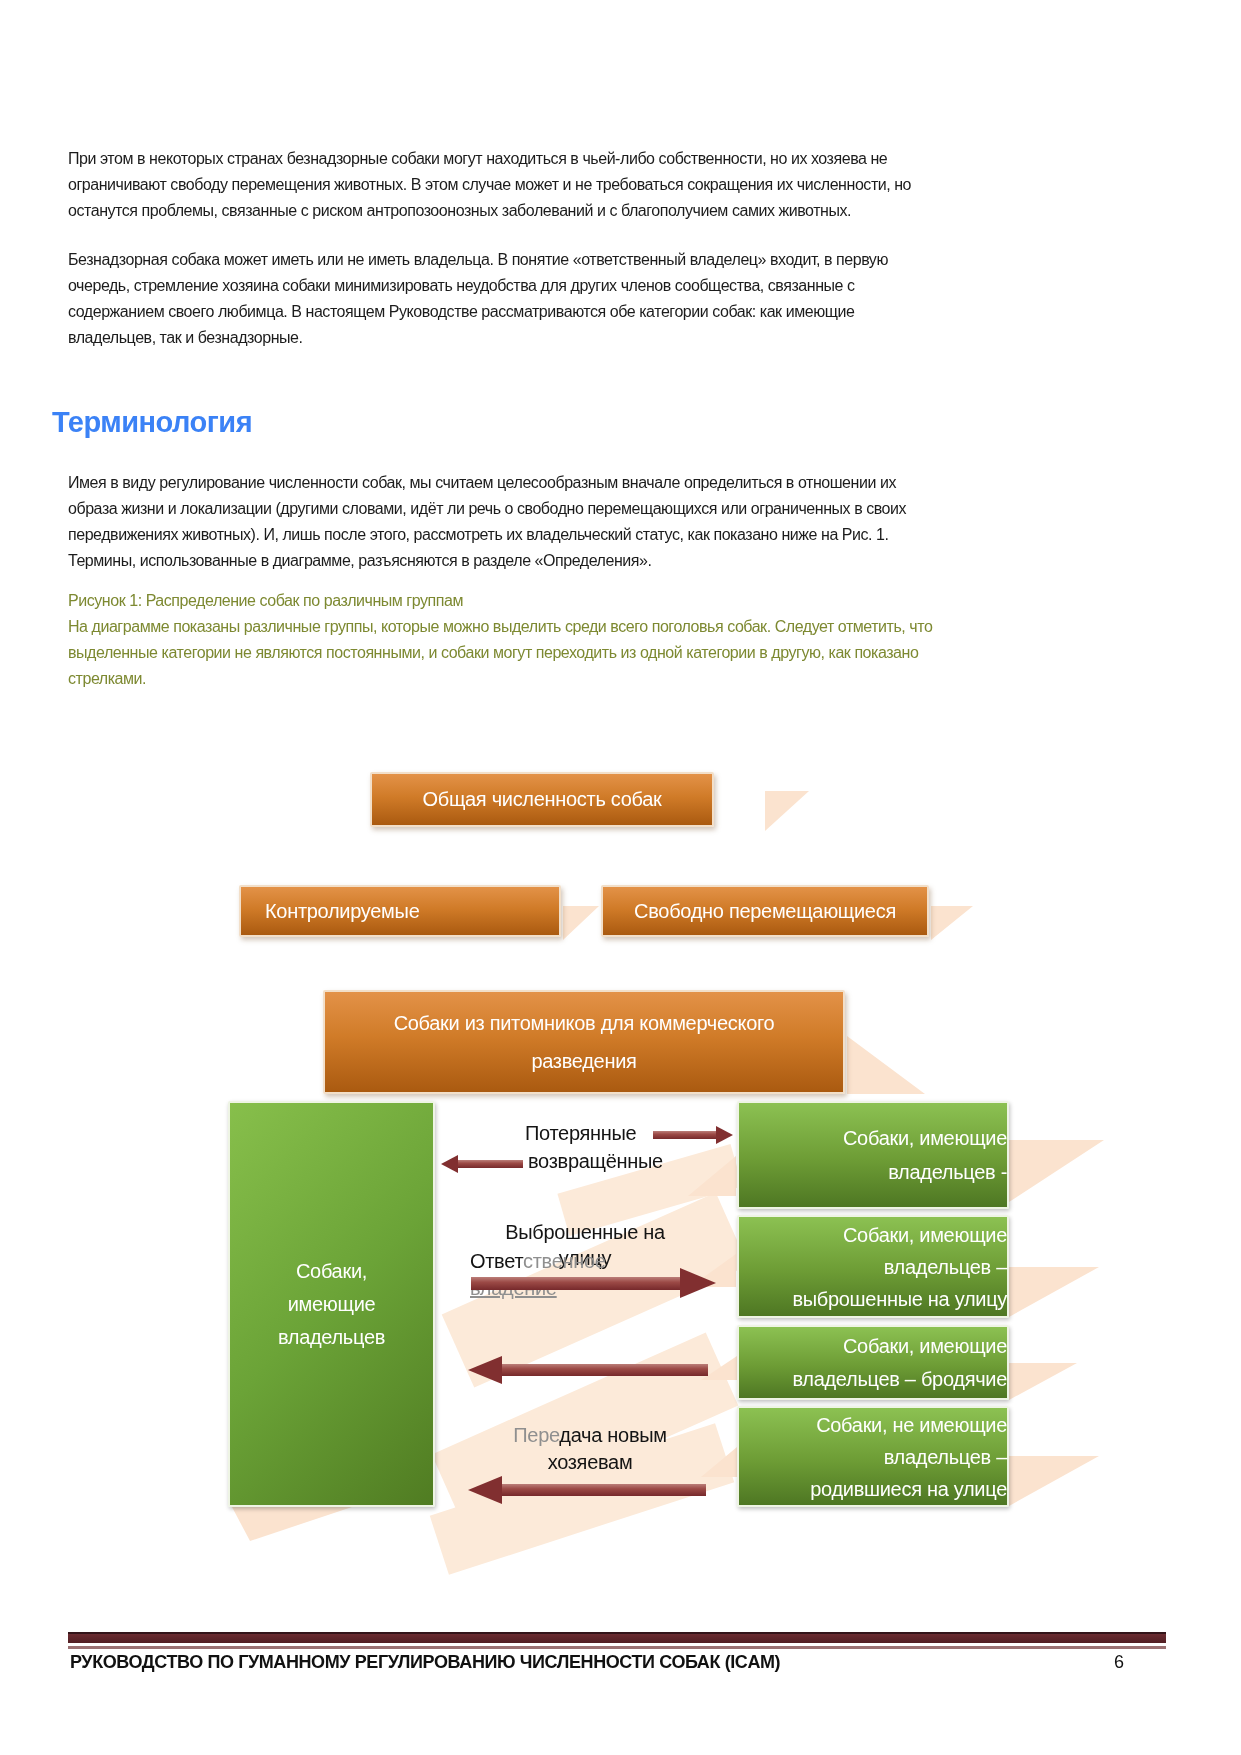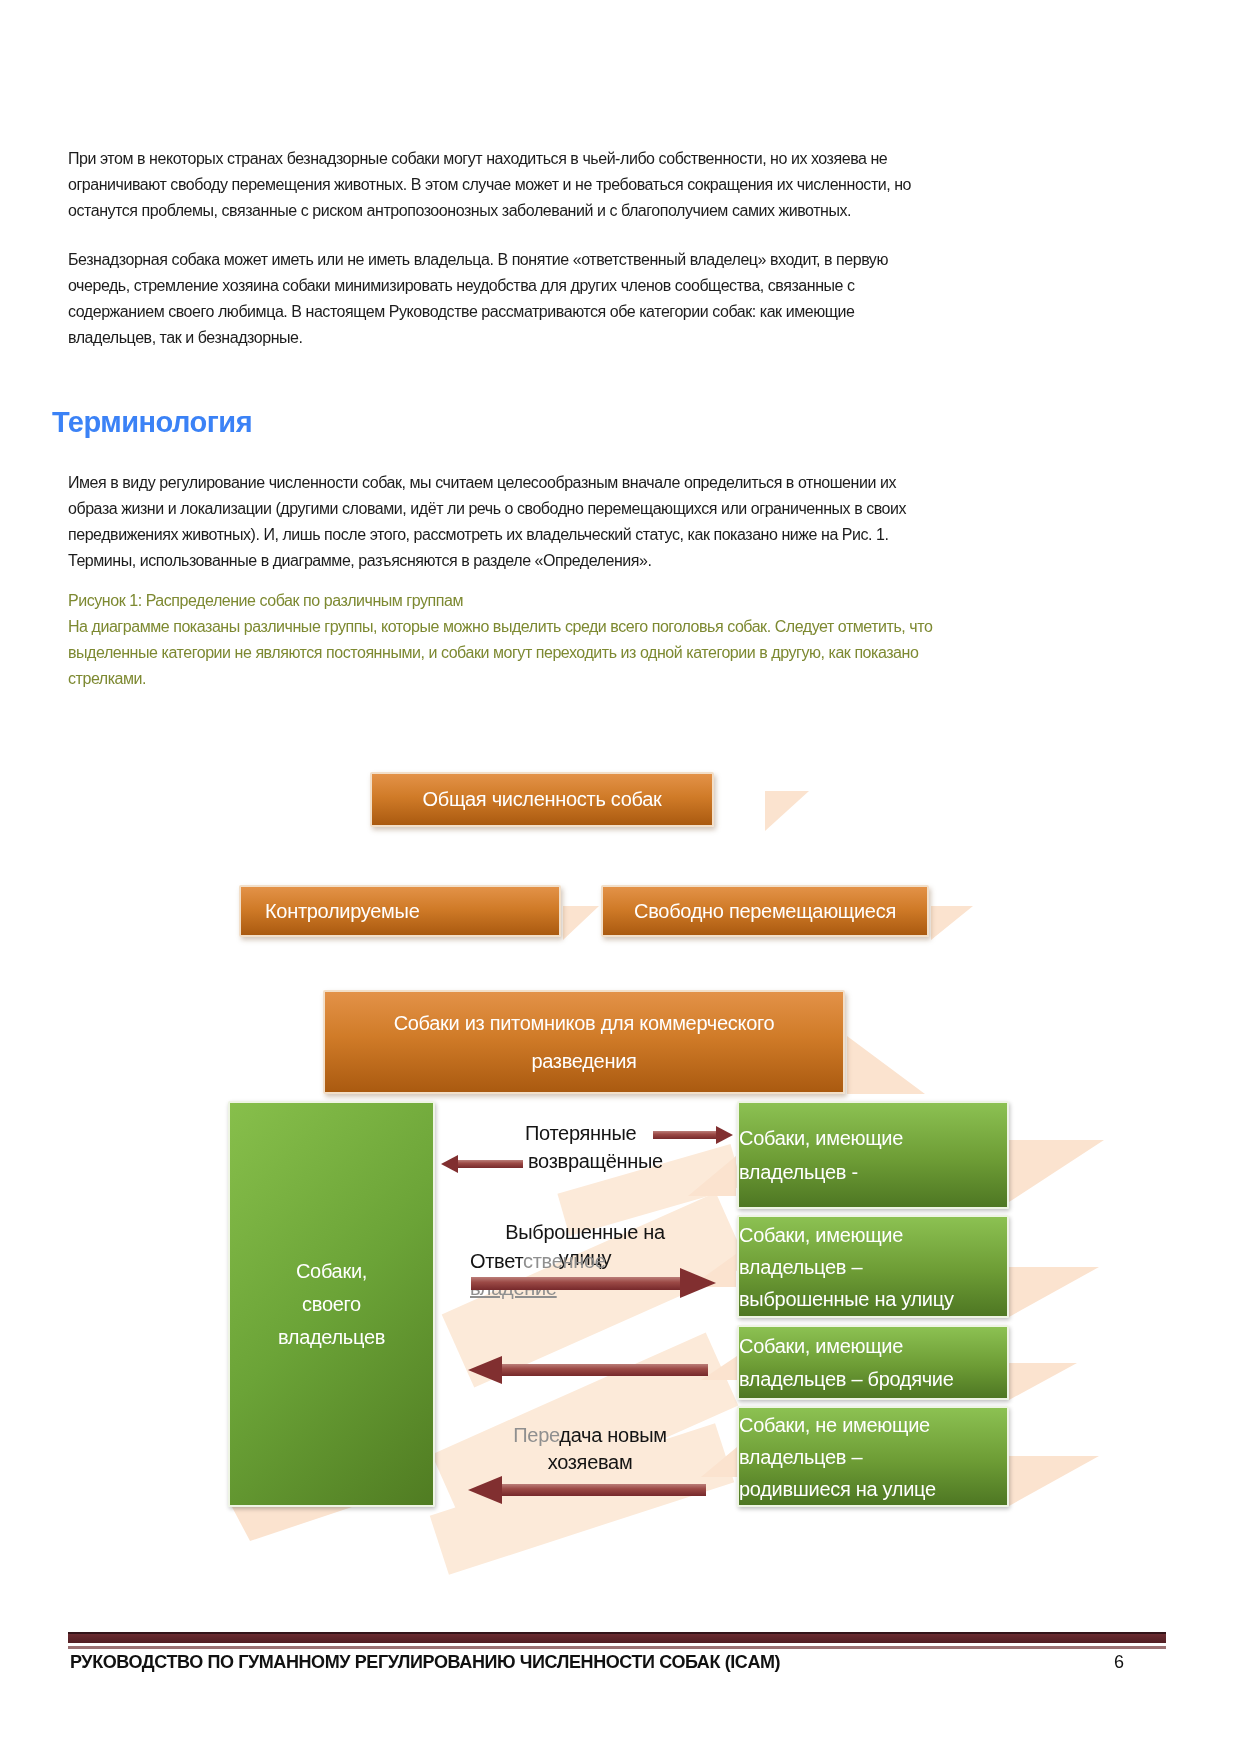--- a/index.html
+++ b/index.html
@@ -33,21 +33,21 @@
     display:flex;align-items:center;justify-content:center;
     box-sizing:border-box;text-align:center;
   }
   .obox.leftalign{justify-content:flex-start;padding-left:24px;text-align:left;}
   .gbox{
     position:absolute;z-index:2;
     background:linear-gradient(180deg,#8cc152 0%,#6d9c35 55%,#4e7723 100%);
     border:2px solid #eef4e4;border-radius:2px;
     box-shadow:1px 2px 4px rgba(0,0,0,0.25);
     color:#ffffff;font-size:20px;letter-spacing:-0.3px;
-    box-sizing:border-box;text-align:left;
+    box-sizing:border-box;text-align:right;
   }
   .gbox.big{
     background:linear-gradient(135deg,#87bf4b 0%,#6ba337 50%,#507c22 100%);
     display:flex;flex-direction:column;align-items:center;justify-content:center;
     line-height:33px;
   }
   .center-lines{display:flex;flex-direction:column;justify-content:center;height:100%;}
   
   .peach{position:absolute;z-index:0;background:#fbe3cf;}
   .band{position:absolute;z-index:0;background:#fcead9;}
@@ -150,21 +150,21 @@
       <span>Свободно перемещающиеся</span>
     </div>
 
     <div class="obox" style="left:323px;top:990px;width:522px;height:104px;line-height:38px;flex-direction:column;">
       <div>Собаки из питомников для коммерческого</div>
       <div>разведения</div>
     </div>
 
     <div class="gbox big" style="left:228px;top:1101px;width:207px;height:406px;">
       <div>Собаки,</div>
-      <div>своего</div>
+      <div>имеющие</div>
       <div>владельцев</div>
     </div>
 
     <div class="gbox" style="left:737px;top:1101px;width:272px;height:108px;line-height:34px;">
       <div class="center-lines">
         <div>Собаки, имеющие</div>
         <div>владельцев -</div>
       </div>
     </div>
 

